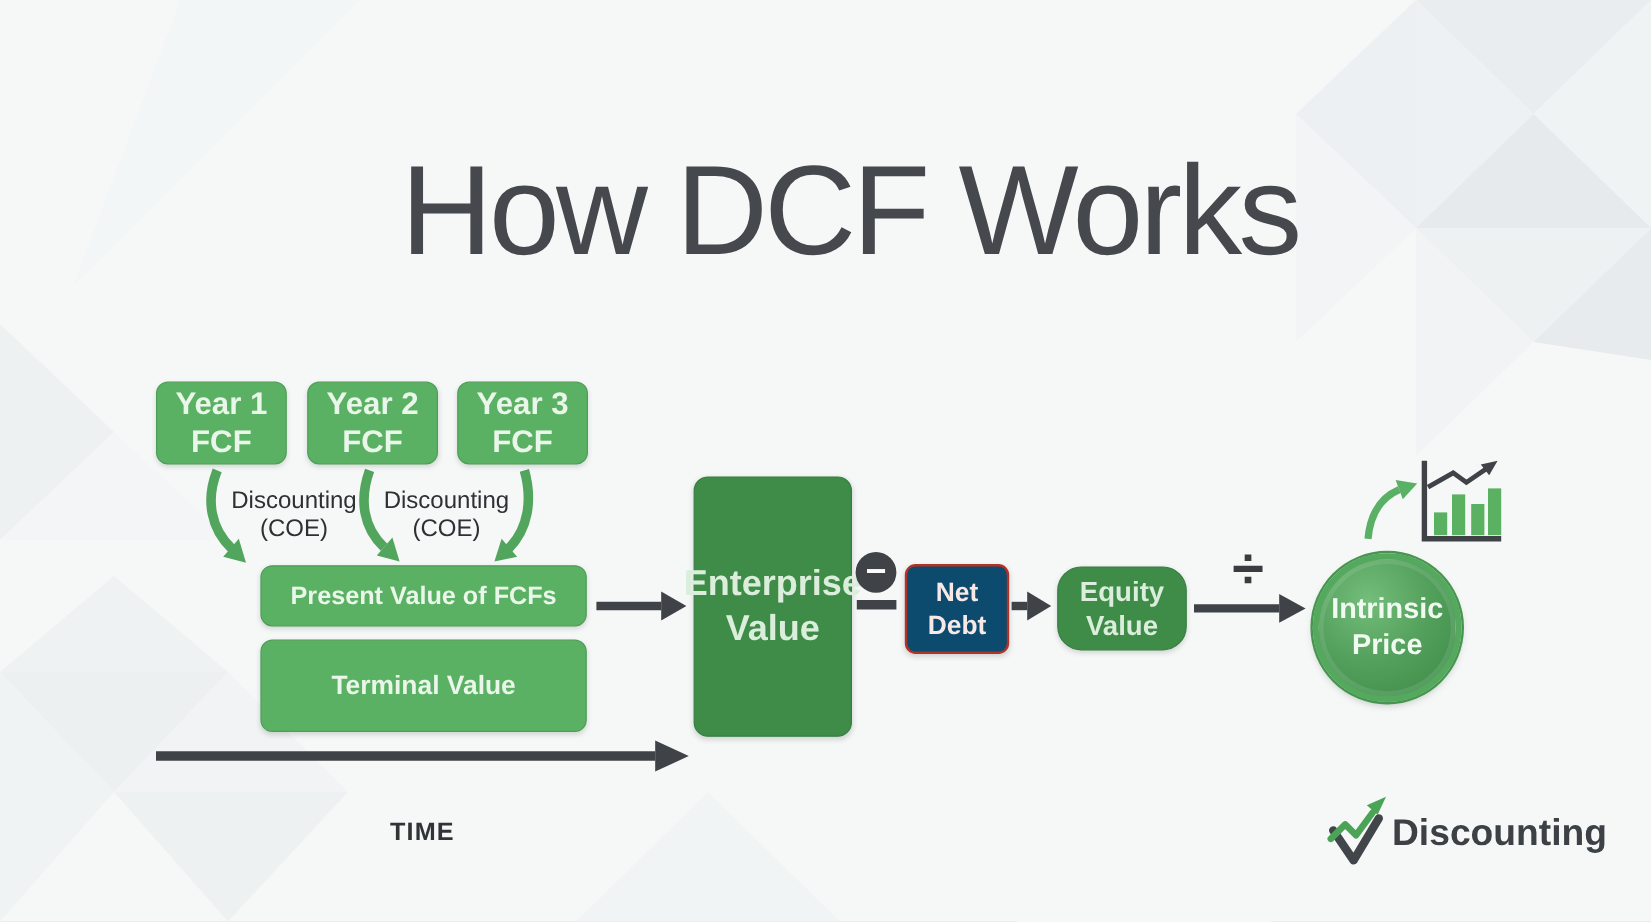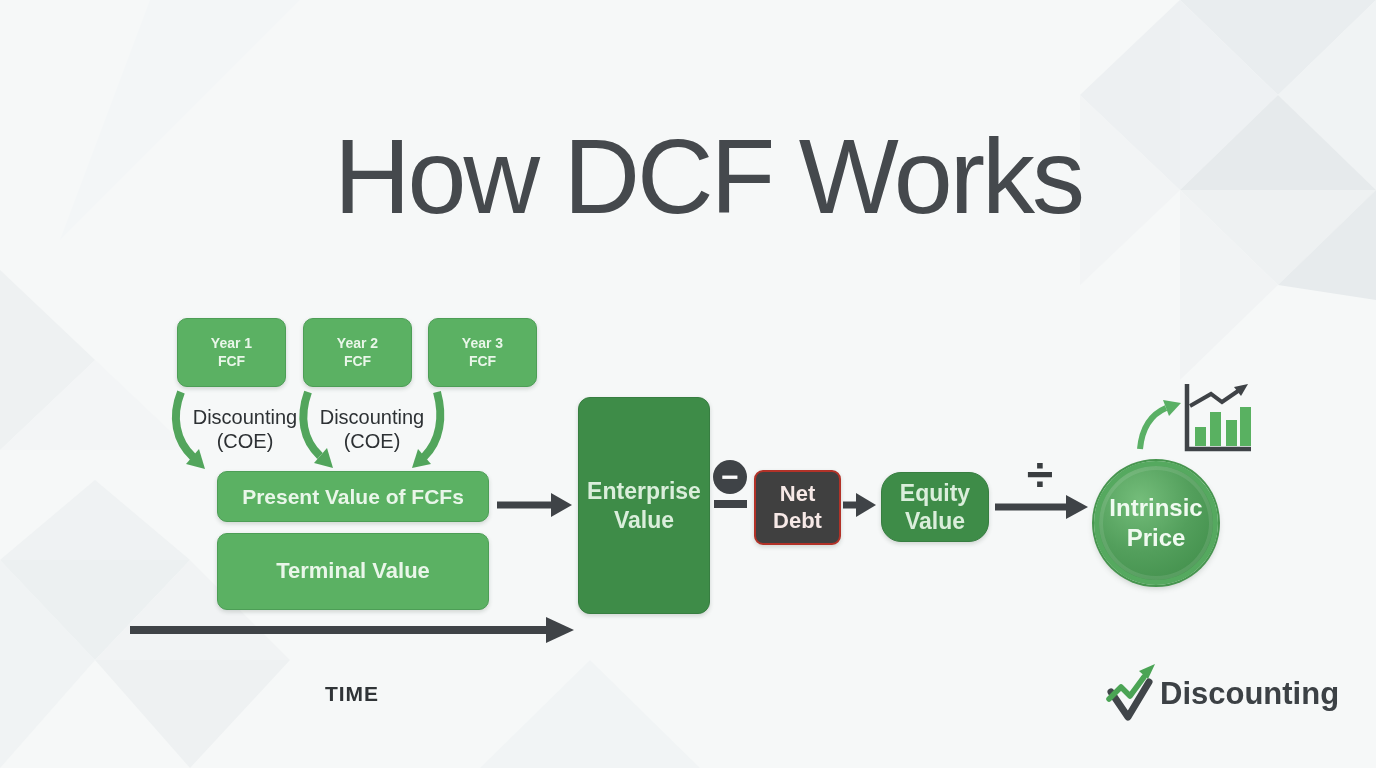--- a/index.html
+++ b/index.html
@@ -19,26 +19,26 @@
   }
 
   .box{
     position:absolute;display:flex;align-items:center;justify-content:center;
     text-align:center;white-space:pre-line;font-weight:700;
     border-radius:10px;box-shadow:0 2px 4px rgba(40,60,45,.18);
     line-height:1.22;
   }
   .green-mid{background:#5bb163;border:1px solid #4d9e56;color:#e9f6e9;}
   .green-dark{background:#3e8c48;border:1px solid #377e41;color:#daeedb;}
-  .red{background:#404040;border:2px solid #b23228;color:#f7e9e7;}
-
-  .year{width:107px;height:67px;font-size:14px;margin-left:47px;}
+  .red{background:#0c4a6e;border:2px solid #b23228;color:#f7e9e7;}
+
+  .year{width:107px;height:67px;font-size:26px;}
   .pv{left:217px;top:471px;width:270px;height:49px;font-size:21px;}
   .terminal{left:217px;top:533px;width:270px;height:75px;font-size:22px;}
-  .enterprise{left:578px;top:397px;width:130px;height:215px;font-size:23px;border-radius:12px;}
+  .enterprise{left:578px;top:397px;width:130px;height:215px;font-size:30px;border-radius:12px;}
   .netdebt{left:754px;top:470px;width:83px;height:71px;font-size:22px;border-radius:9px;}
   .equity{left:881px;top:472px;width:106px;height:68px;font-size:23px;border-radius:20px;}
 
   .note{
     position:absolute;text-align:center;white-space:pre-line;
     color:#2d3134;font-size:20px;line-height:1.18;font-weight:400;
   }
   .disc1{left:175px;top:406px;width:140px;}
   .disc2{left:302px;top:406px;width:140px;}
   .shares{left:972px;top:524px;width:136px;color:#212426;line-height:1.1;}

